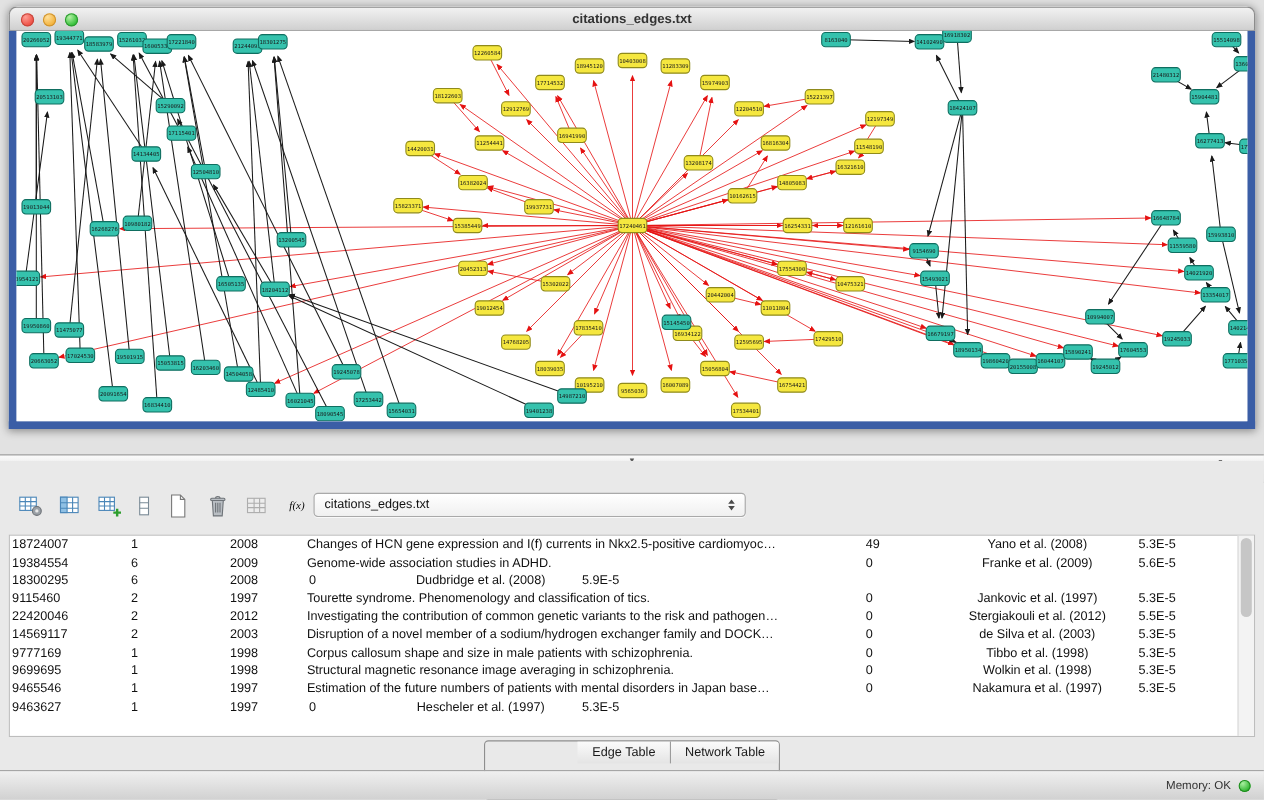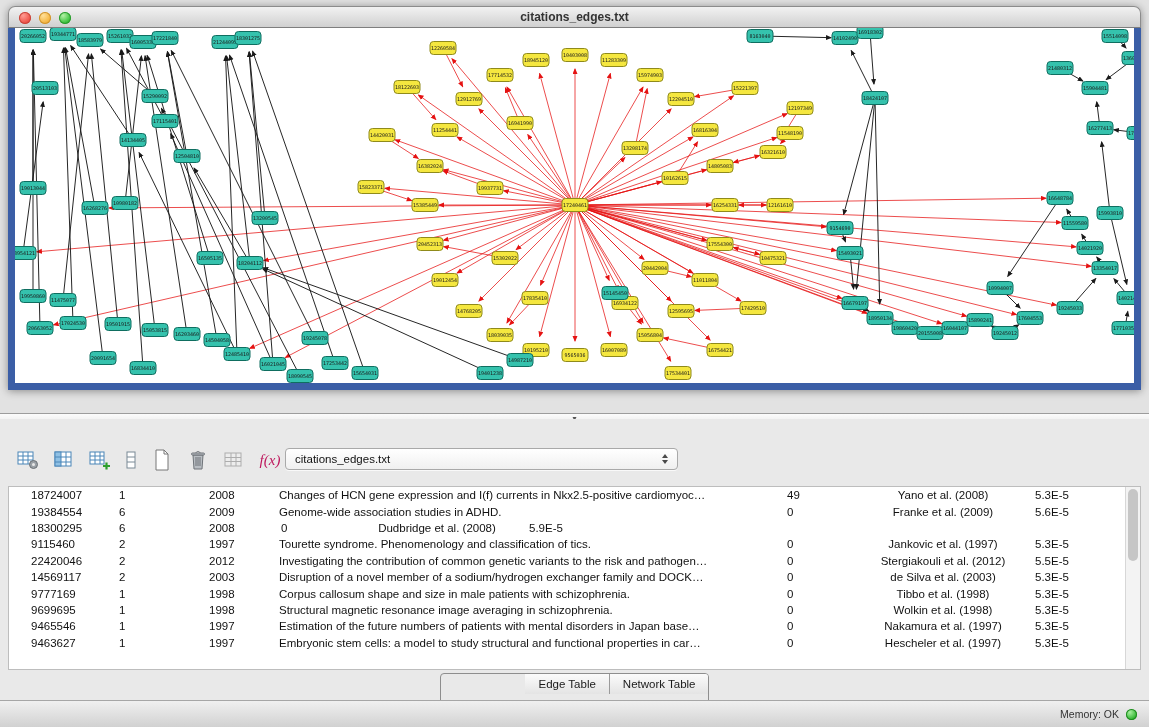--- a/index.html
+++ b/index.html
@@ -43,42 +43,42 @@
   .panel-title { font-size:11px; color:#222; }
   .collapse-grip { position:absolute; left:50%; top:1px; transform:translateX(-50%); font-size:8px; line-height:8px; color:#555; }
   .header-actions { margin-left:auto; display:flex; align-items:center; gap:12px; }
   .close-x { font-size:14px; font-weight:bold; color:#222; cursor:default; }
 
   
   .panel-body { position:absolute; left:0; top:419px; width:1149px; height:281px; background:#E9E9E9; }
   .toolbar { position:absolute; left:14px; top:27px; height:28px; display:flex; align-items:center; gap:8px; }
   .tool-btn { width:28px; height:26px; display:flex; align-items:center; justify-content:center; border-radius:3px; }
   .tool-btn.narrow { width:18px; }
-  .fx-btn { font-family:"Liberation Serif", serif; font-style:italic; font-size:15px; color:#be185d; padding:0 4px; }
+  .fx-btn { font-family:"Liberation Serif", serif; font-style:italic; font-size:10px; color:#000000; padding:0 4px; }
 
   .combo {
     position:absolute; left:285px; top:29px; width:393px; height:22px;
     background:linear-gradient(#FFFFFF,#F0F0F0); border:1px solid #A9A9A9; border-radius:4px;
     display:flex; align-items:center; padding:0 9px; font-size:11.5px; color:#111;
     box-shadow:0 1px 0 rgba(255,255,255,.7);
   }
   .combo-arrows { margin-left:auto; display:flex; flex-direction:column; gap:2px; align-items:center; }
   .tri-up   { width:0; height:0; border-left:3.5px solid transparent; border-right:3.5px solid transparent; border-bottom:4px solid #4A4A4A; }
   .tri-down { width:0; height:0; border-left:3.5px solid transparent; border-right:3.5px solid transparent; border-top:4px solid #4A4A4A; }
 
   
   .table-wrap {
     position:absolute; left:8px; top:67px; width:1133px; height:184px;
     background:#FFFFFF; border:1px solid #BDBDBD;
   }
   .thead { display:flex; height:19px; background:linear-gradient(#DCEEF9,#C3DFF0); border-bottom:1px solid #9DBDD2; }
   .thead .tcell { display:flex; align-items:center; justify-content:center; font-size:11px; color:#1E2E3E; border-right:1px solid #AECBDD; padding:0 2px; }
   .trow { display:flex; height:16.4px; align-items:center; }
   .tcell { font-size:11.5px; color:#111; white-space:nowrap; overflow:hidden; text-overflow:ellipsis; padding:0 4px; }
-  .c0 { width:100px; padding-left:22px; }
+  .c0 { width:100px; padding-left:2px; }
   .c1 { width:90px;  padding-left:10px; }
   .c2 { width:76px;  padding-left:10px; }
   .c3 { width:506px; }
   .c4 { width:78px;  padding-left:6px; }
   .c5 { width:168px; text-align:center; justify-content:center; }
   .c6 { width:98px;  padding-left:8px; }
   .vscroll { position:absolute; right:0; top:0; width:15px; height:100%; background:#F3F3F3; border-left:1px solid #D7D7D7; }
   .vthumb { position:absolute; left:2px; top:2px; width:10px; height:72px; background:#C6C6C6; border-radius:5px; }
 
   
@@ -889,21 +889,20 @@
           <div class="tcell c2">1997</div>
           <div class="tcell c3">Estimation of the future numbers of patients with mental disorders in Japan base…</div>
           <div class="tcell c4">0</div>
           <div class="tcell c5">Nakamura et al. (1997)</div>
           <div class="tcell c6">5.3E-5</div>
         </div>
         <div class="trow">
           <div class="tcell c0">9463627</div>
           <div class="tcell c1">1</div>
           <div class="tcell c2">1997</div>
-          <div class="tcell c3">Embryonic stem cells: a model to study structural and functional properties in car…</div>
           <div class="tcell c4">0</div>
           <div class="tcell c5">Hescheler et al. (1997)</div>
           <div class="tcell c6">5.3E-5</div>
         </div>
       </div>
     <div class="vscroll">
         <div class="vthumb"></div>
       </div>
   </div>
 

